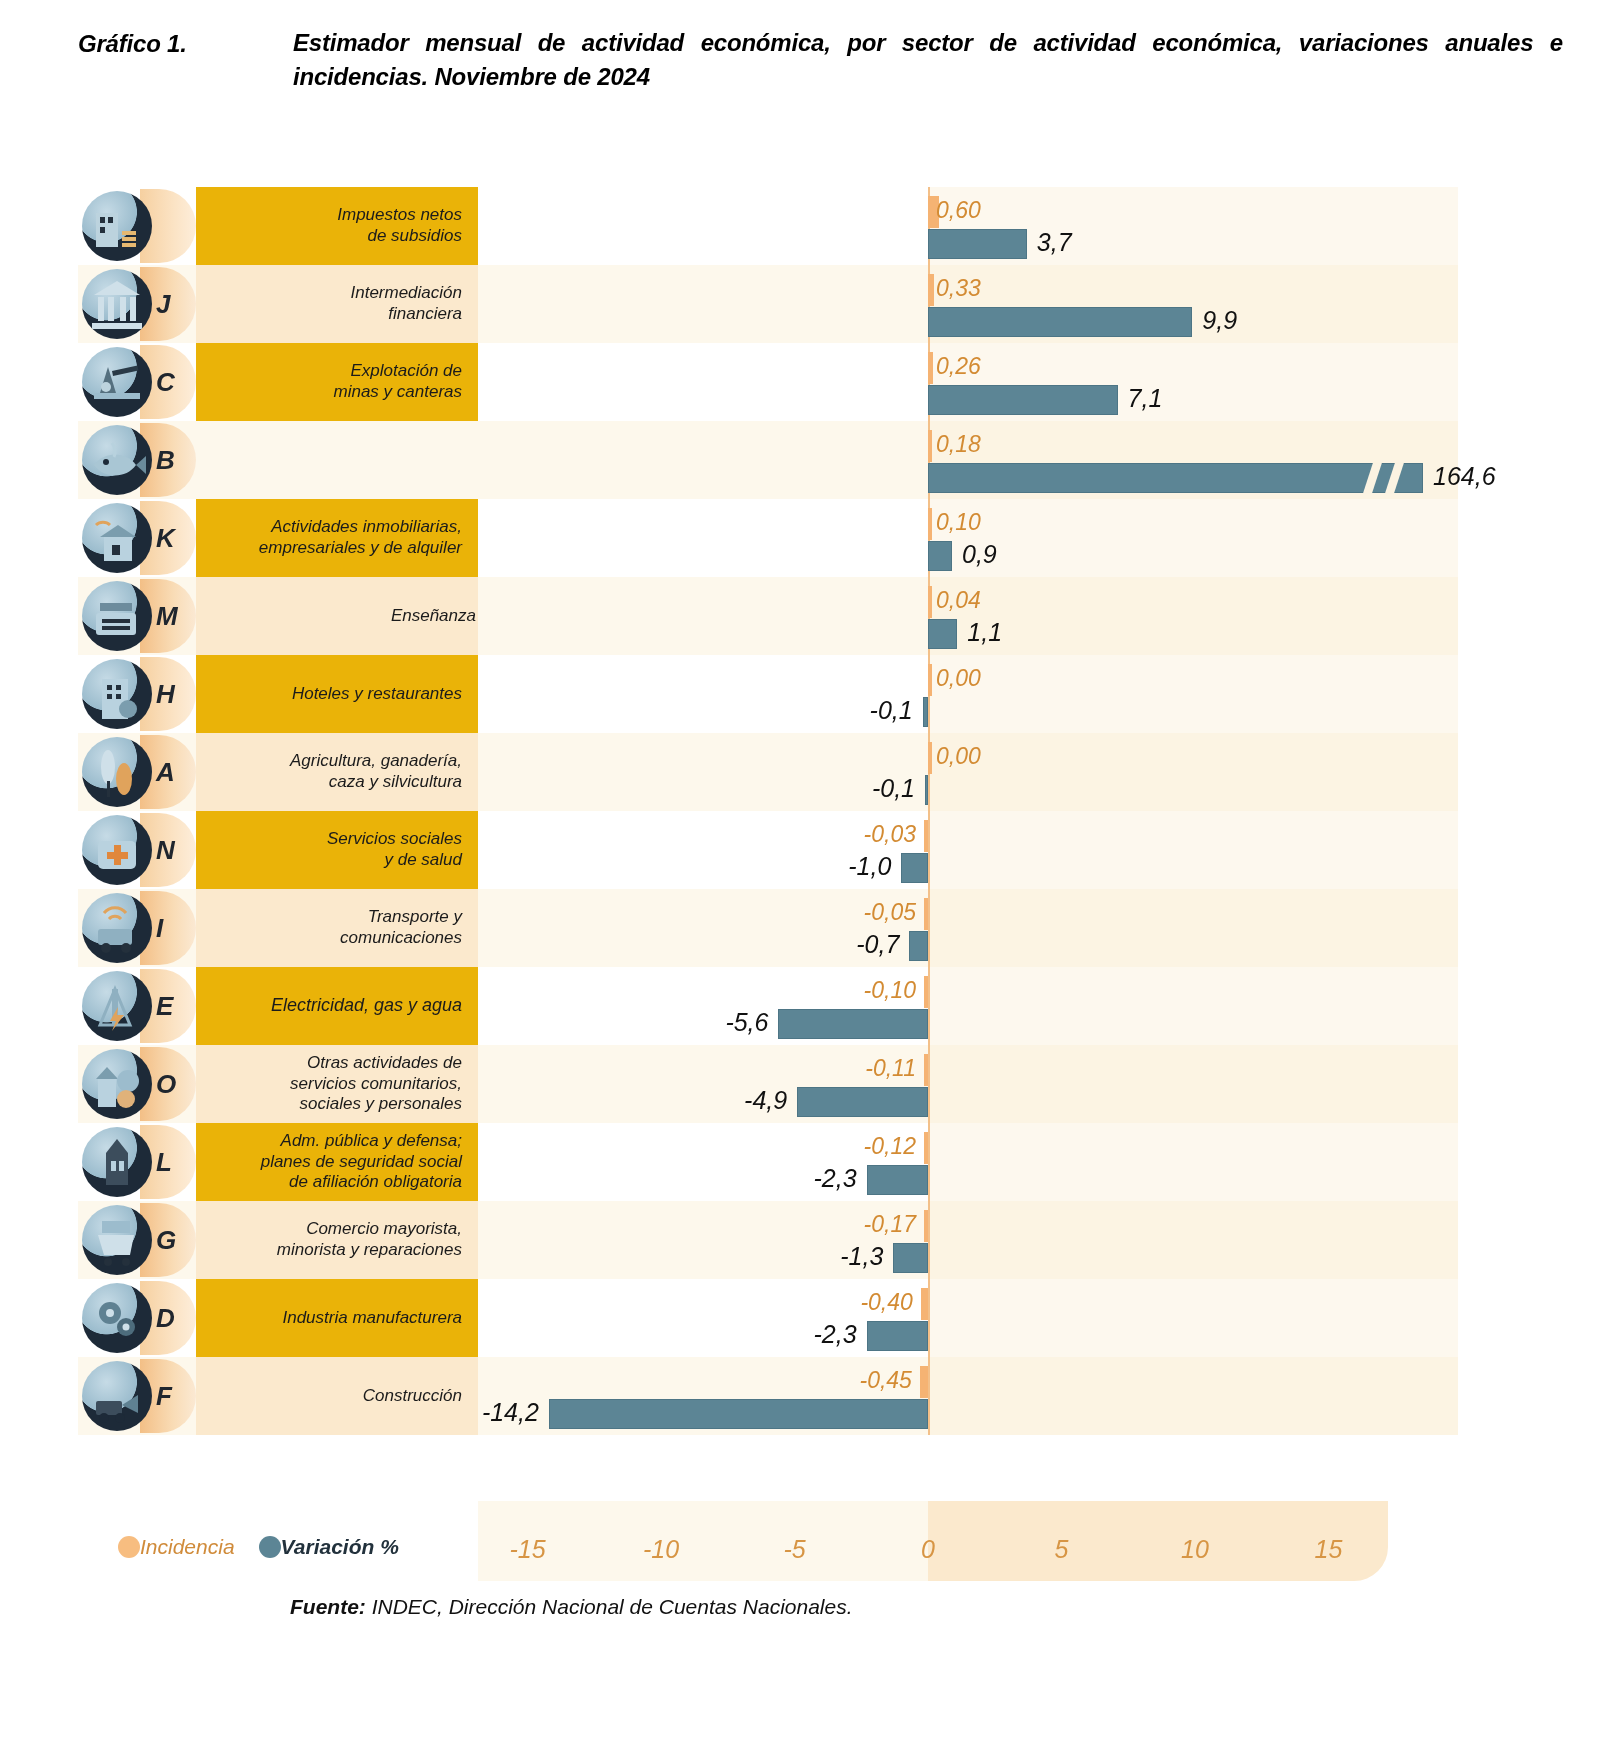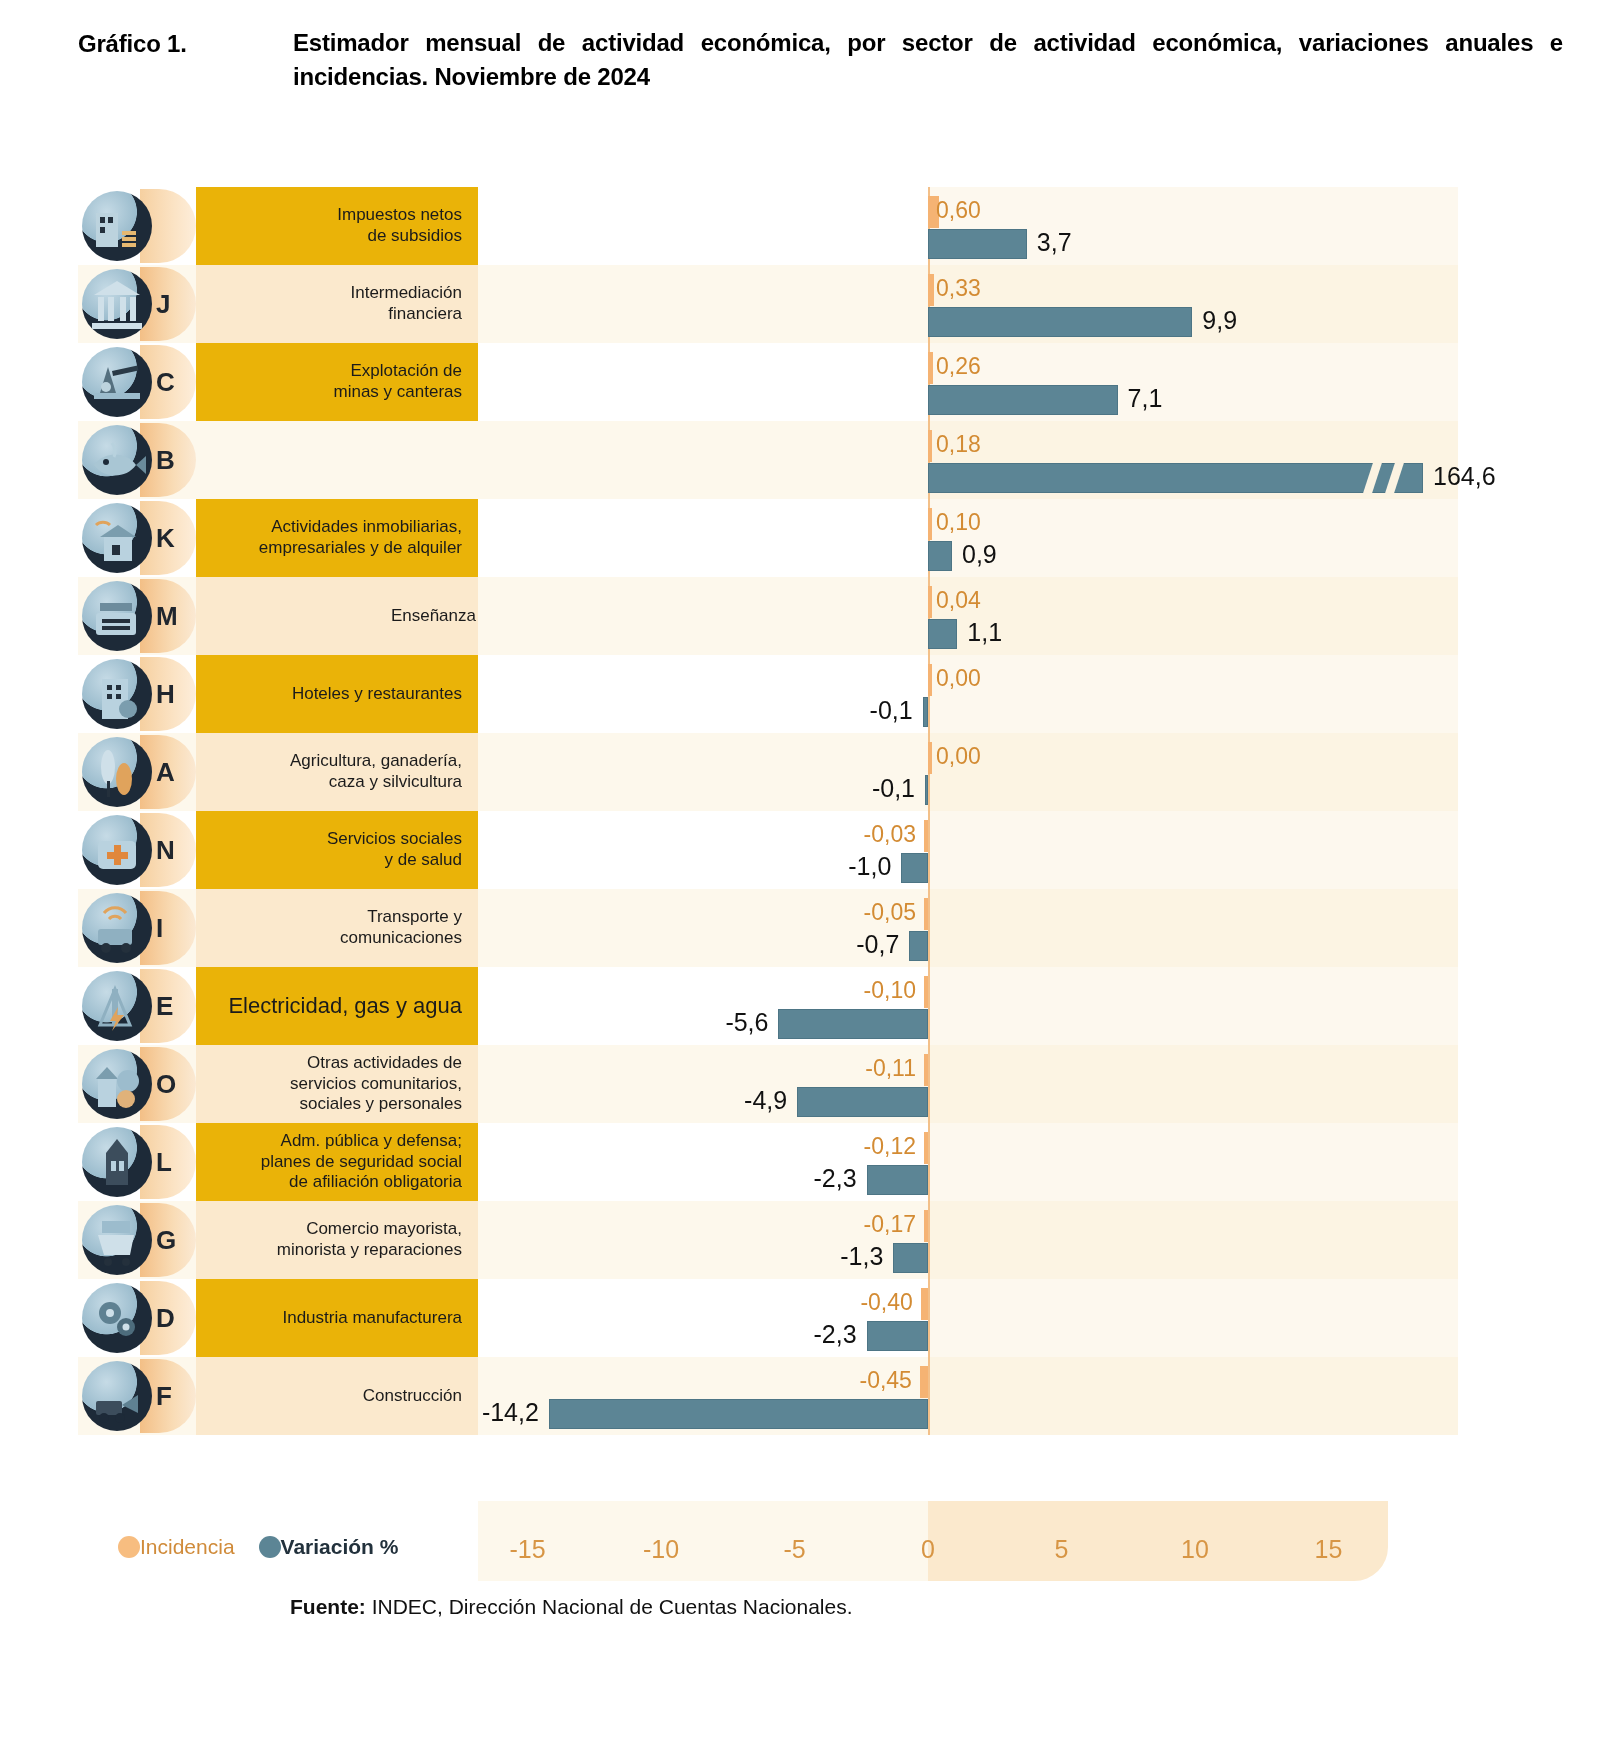--- a/index.html
+++ b/index.html
@@ -2,21 +2,21 @@
 <html><head>
 <meta charset="utf-8">
 <style>
   * { box-sizing: border-box; margin: 0; padding: 0; }
   html, body {
     width: 1600px; height: 1746px;
     background: #ffffff;
     font-family: "Liberation Sans", sans-serif;
     overflow: hidden;
   }
-  .page { position: relative; width: 1600px; height: 1310px; }
+  .page { position: relative; width: 1600px; height: 1310px; font-style: italic; }
 
   
   .title-row {
     position: absolute; left: 78px; top: 26px; width: 1480px;
   }
   .title-label {
     position: absolute; left: 0; top: 4px;
     font-size: 24px; font-weight: bold; color: #000;
     letter-spacing: -0.2px;
   }
@@ -493,21 +493,21 @@
               <svg width="70" height="70" viewBox="0 0 70 70">
                 <rect x="30" y="18" width="6" height="36" fill="#8fb0c1"></rect>
                 <path d="M18 54 L33 18 L48 54 Z" fill="none" stroke="#8fb0c1" stroke-width="3"></path>
                 <polygon points="36,36 28,50 34,50 30,60 42,44 35,44" fill="#e0a35c"></polygon>
               </svg>
             </div>
             <div class="cap-letter">E</div>
           </div>
           <div class="label-zone">
             <div style="text-align:right">
-              <span style="display:block;text-align:center;padding-right:16px;font-size:22px;line-height:1.22;color:#1b1b1b">Electricidad, gas y agua</span>
+              <span style="display:block;text-align:center;padding-right:16px;font-size:18px;line-height:1.22;color:#1b1b1b">Electricidad, gas y agua</span>
             </div>
           </div>
           <div class="plot">
             <div class="plot-bg"></div>
             <div class="plot-right-tint"></div>
             <div class="zeroline"></div>
             <div class="bar-inc" style="left:446px;width:4px"></div>
             <div class="bar-var" style="left:300.48px;width:149.51999999999998px"></div>
             <div class="lbl lbl-inc" style="right:542px">-0,10</div>
             <div class="lbl lbl-var" style="right:689.52px">-5,6</div>

